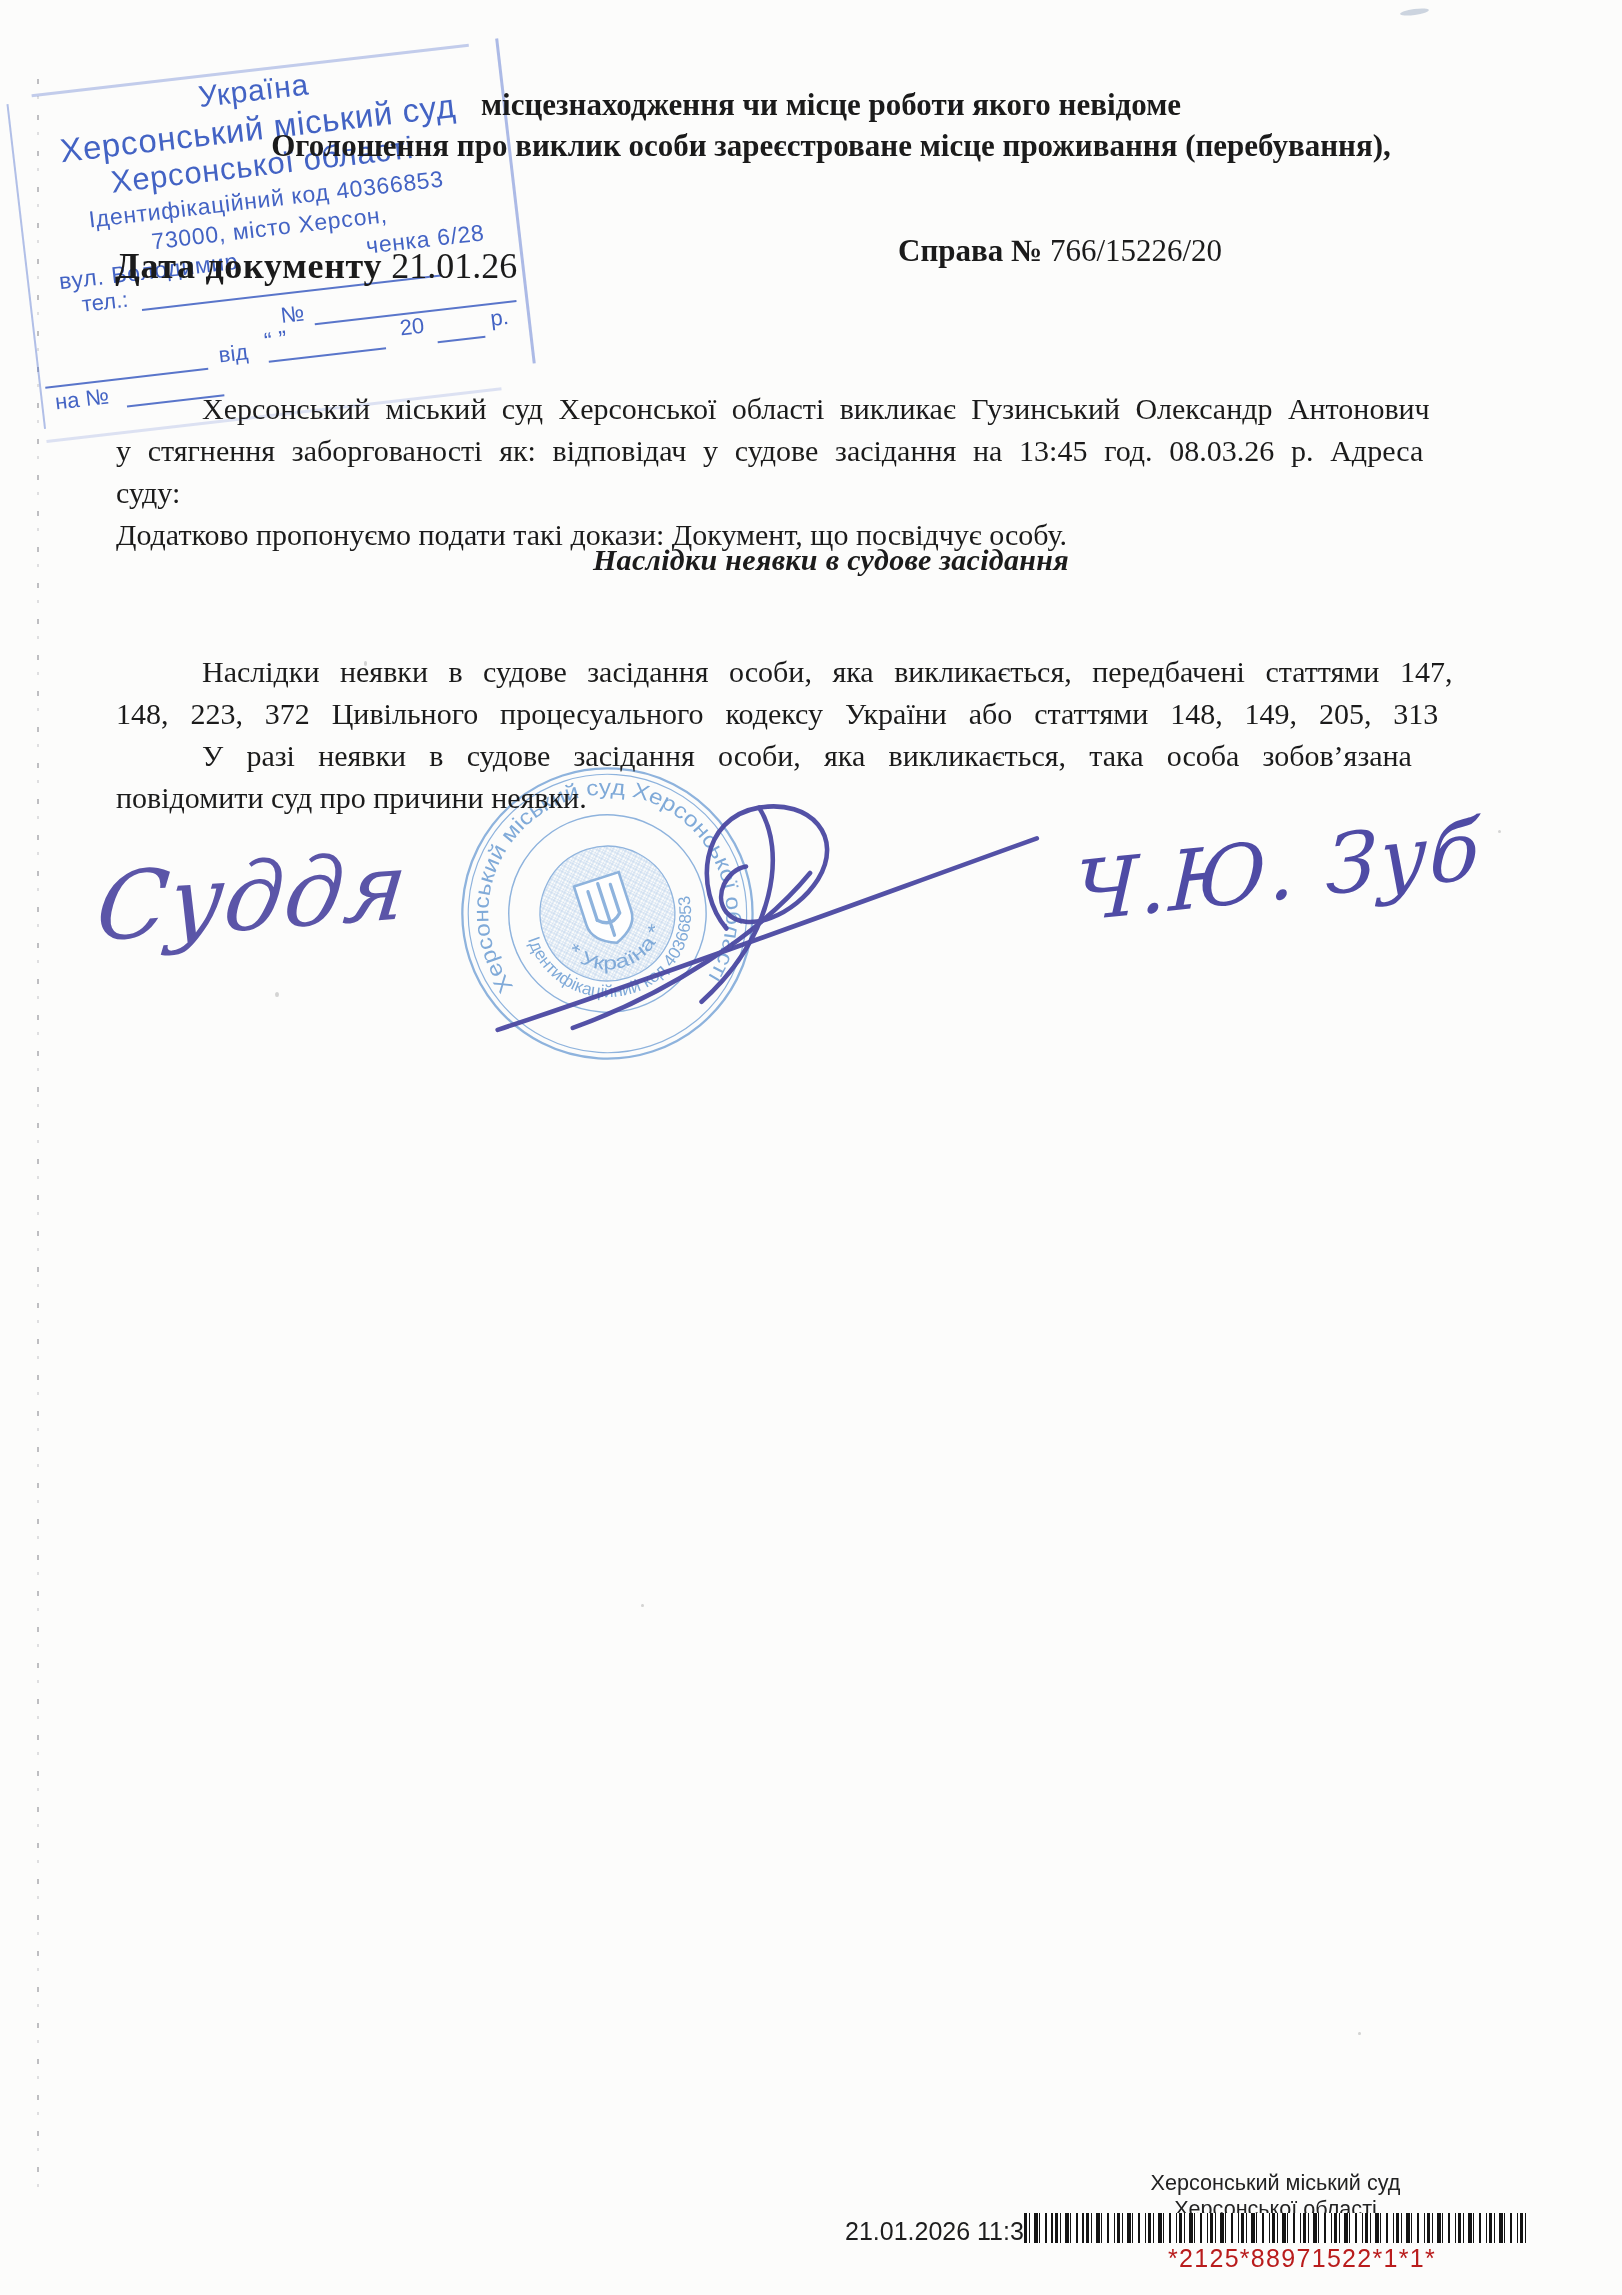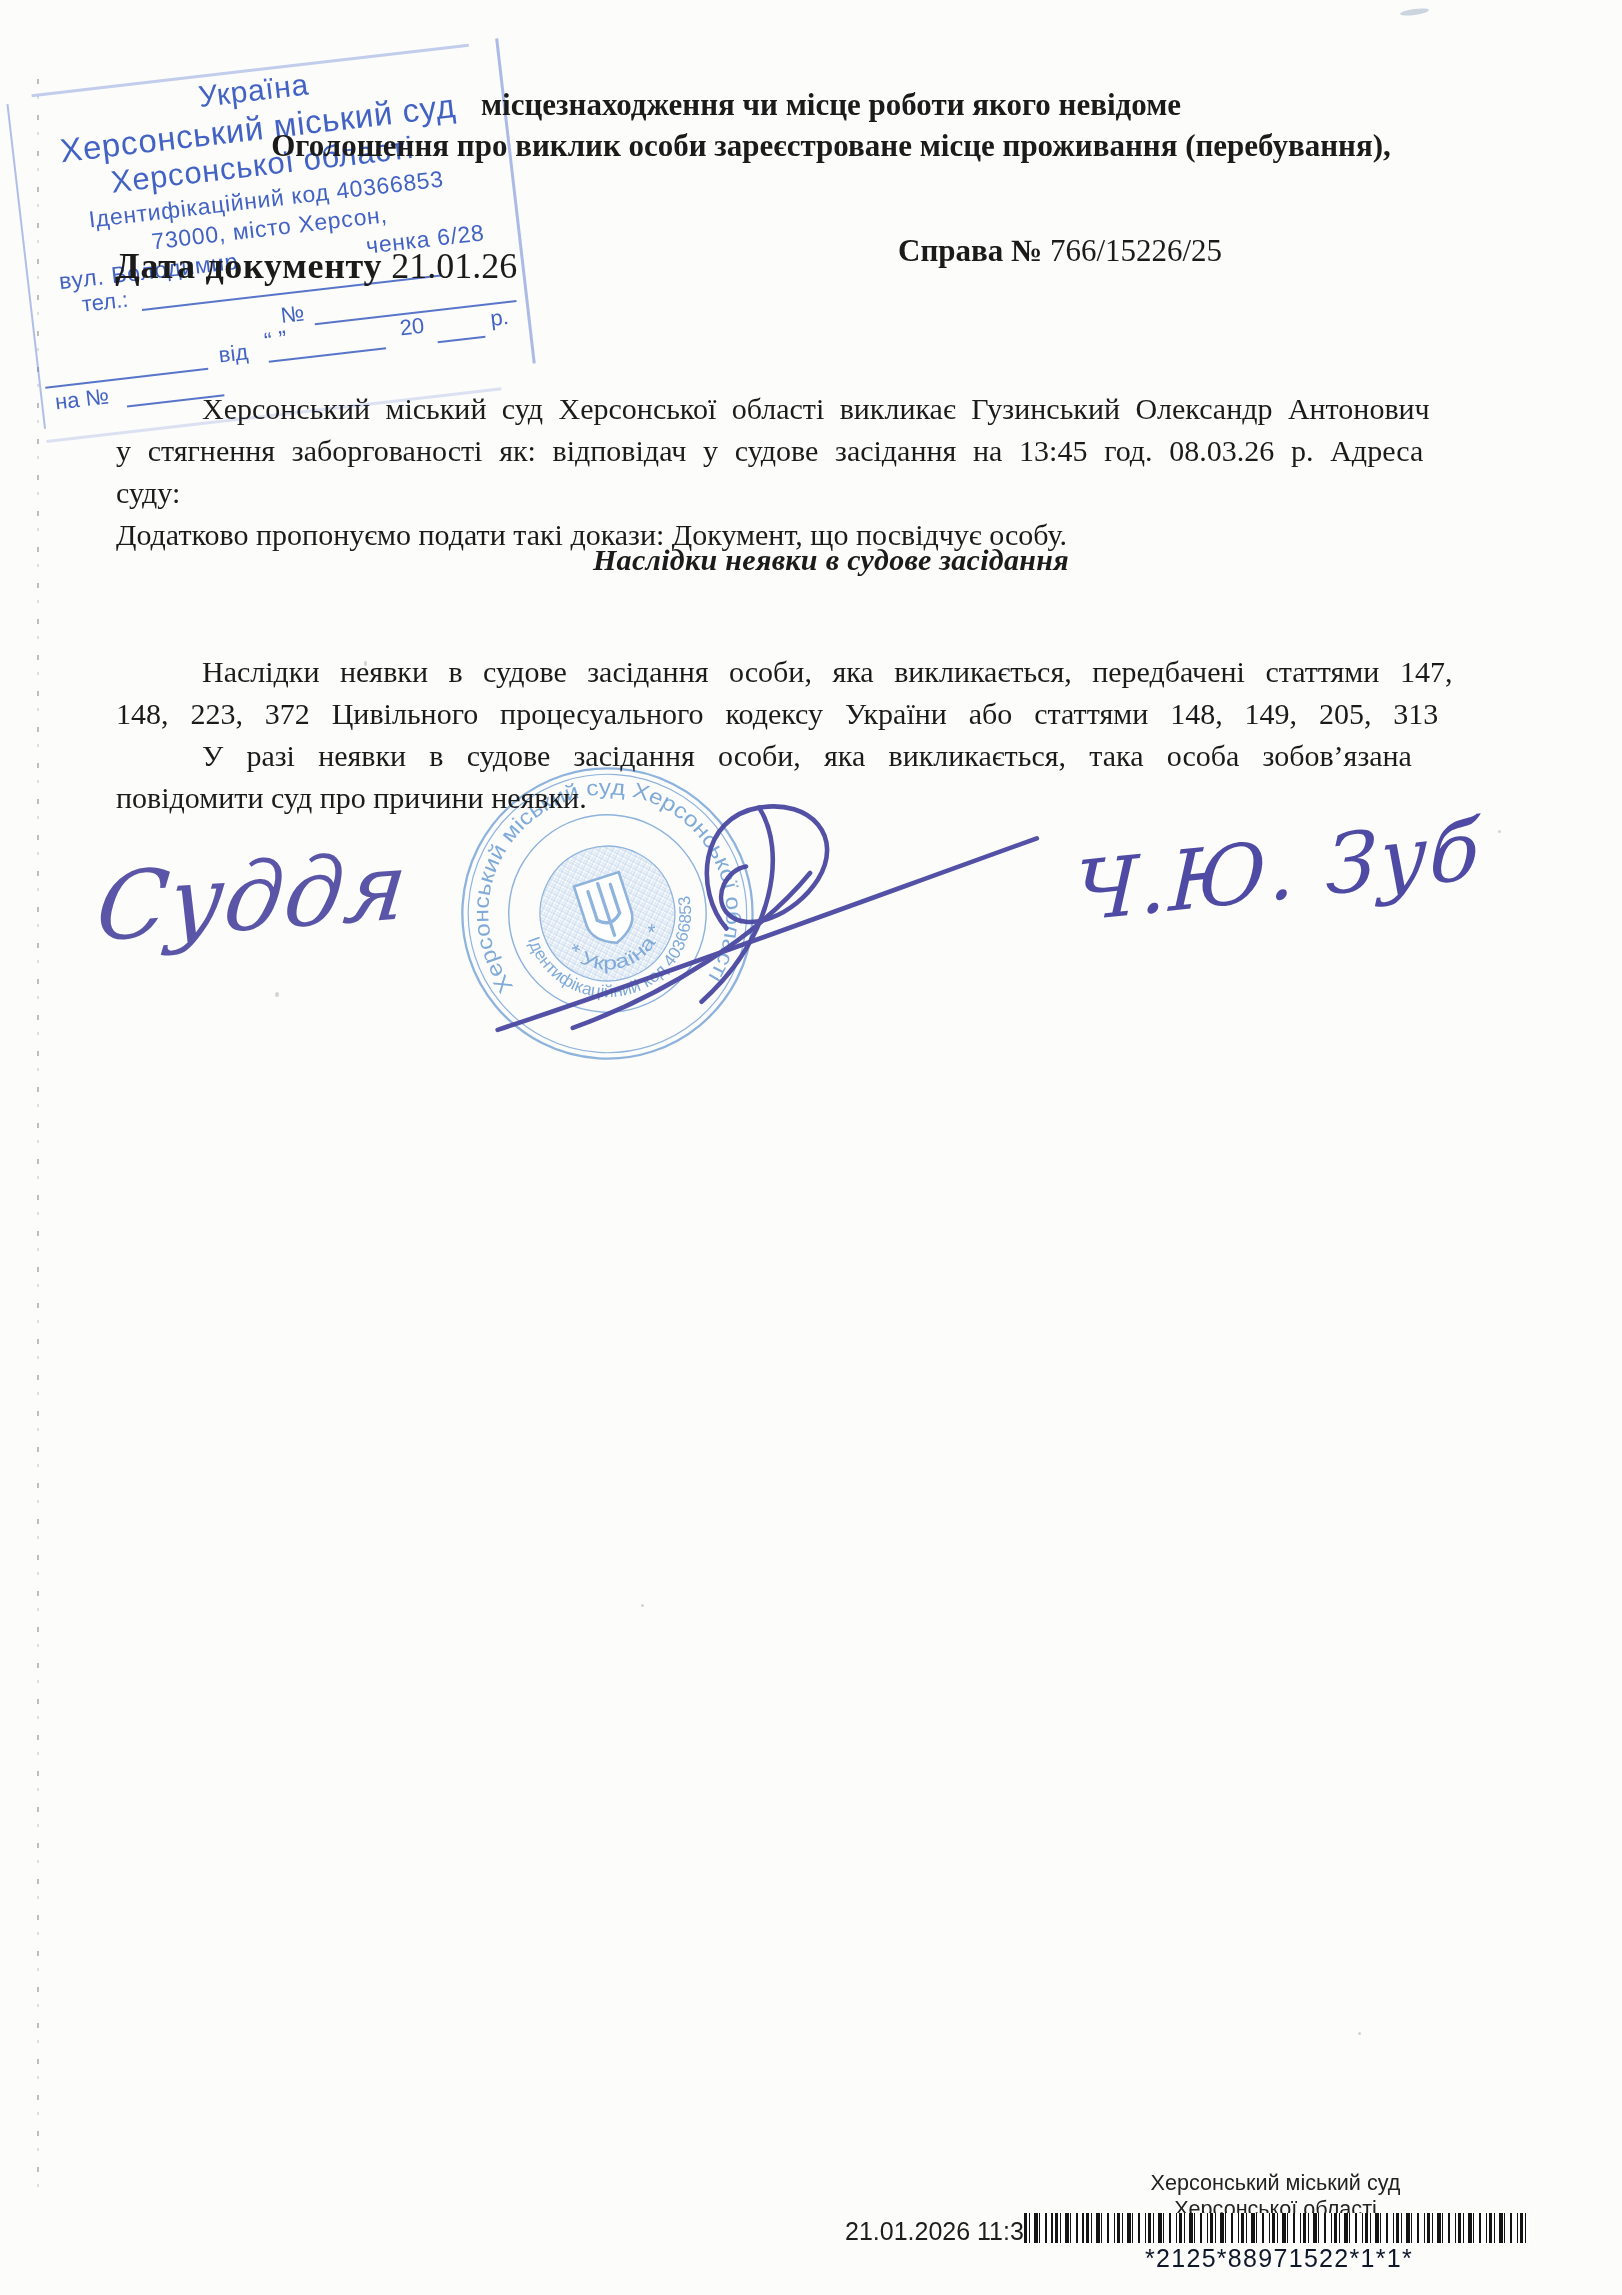--- a/index.html
+++ b/index.html
@@ -74,22 +74,22 @@
   
   .footer-court{position:absolute;left:1040px;top:2170px;width:471px;text-align:center;
     font-family:"Liberation Sans","DejaVu Sans",sans-serif;font-size:21.6px;line-height:26px;color:#222;}
   .footer-ts{position:absolute;left:845px;top:2217px;
     font-family:"Liberation Sans","DejaVu Sans",sans-serif;font-size:25px;color:#1d1d1d;}
   .barcode{position:absolute;left:1024px;top:2213px;width:505px;height:30px;
     background:repeating-linear-gradient(90deg,
       #141414 0 2.6px,#fff 2.6px 4.6px,#141414 4.6px 5.9px,#fff 5.9px 9.8px,
       #141414 9.8px 13.7px,#fff 13.7px 15px,#141414 15px 16.4px,#fff 16.4px 21px,
       #141414 21px 23px,#fff 23px 27.5px,#141414 27.5px 29px,#fff 29px 31px);}
-  .barcode-caption{position:absolute;left:1122px;top:2244px;width:314px;text-align:center;
-    font-family:"Liberation Sans","DejaVu Sans",sans-serif;font-size:25px;letter-spacing:1.3px;color:#0f172a;}
+  .barcode-caption{position:absolute;left:1122px;top:2244px;width:314px;text-align:right;
+    font-family:"Liberation Sans","DejaVu Sans",sans-serif;font-size:25px;letter-spacing:1.3px;color:#b91c1c;}
 </style>
 </head>
 <body>
 
 <div class="page">
 
   <div class="speckle-line"></div>
   <div class="smudge" style="left:1400px;top:9.2px;width:29px;height:5.9px;transform:rotate(-8deg);"></div>
   <div class="speck" style="left:275px;top:992px;width:3.9px;height:5.2px;"></div>
   <div class="speck" style="left:364px;top:661px;width:3.3px;height:4.6px;"></div>
@@ -130,21 +130,21 @@
     <div>місцезнаходження чи місце роботи якого невідоме</div>
     <div>Оголошення про виклик особи зареєстроване місце проживання (перебування),</div>
   </div>
 
   <div class="dateline">
     <b>Дата документу</b>
     <span>21.01.26</span>
   </div>
   <div class="caseline">
     <b>Справа №</b>
-    <span>766/15226/25</span>
+    <span>766/15226/20</span>
   </div>
 
   <div class="block b1">
     <div class="bl ind" style="word-spacing:7.9px;">Херсонський міський суд Херсонської області викликає Гузинський Олександр Антонович</div>
     <div class="bl" style="word-spacing:9.2px;">у стягнення заборгованості  як: відповідач у судове засідання  на  13:45 год. 08.03.26 р. Адреса</div>
     <div class="bl">суду:</div>
     <div class="bl">Додатково пропонуємо подати такі докази: Документ, що посвідчує особу.</div>
   </div>
 
   <div class="heading">Наслідки неявки в судове засідання</div>

